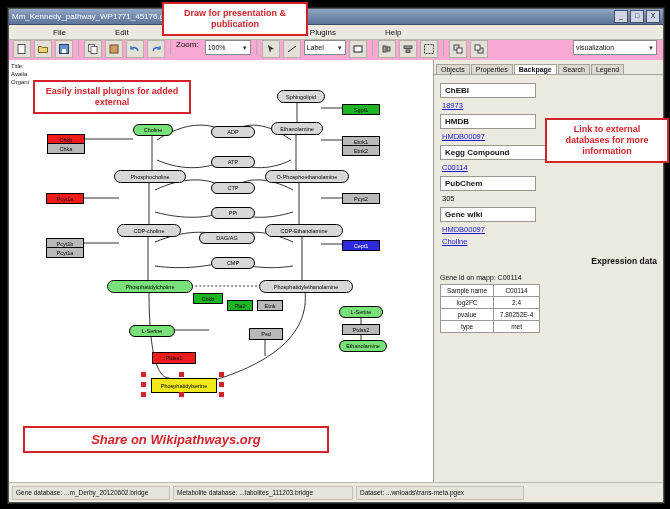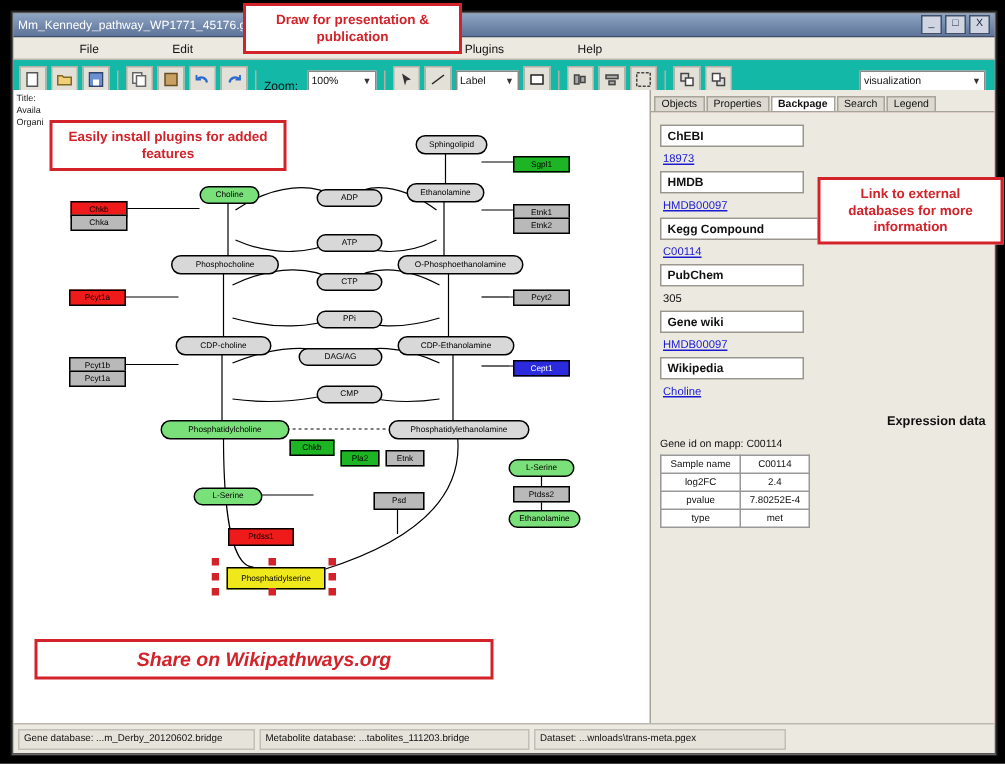--- a/index.html
+++ b/index.html
@@ -7,21 +7,21 @@
   #app{position:absolute;left:8px;top:8px;width:654px;height:493px;background:#d9d5cc;border:1px solid #555;box-shadow:0 0 0 1px #222;}
   
   .titlebar{height:15px;background:linear-gradient(#8fa5c4,#5d7398);display:flex;align-items:center;padding:0 3px;border-bottom:1px solid #3f4f6b;}
   .titlebar .tb-title{font-size:8px;color:#fff;flex:1;white-space:nowrap;overflow:hidden;}
   .tb-btns{display:flex;gap:2px;}
   .tb-btn{width:12px;height:11px;background:#cfd6e2;border:1px solid #44506b;font-size:7px;line-height:10px;text-align:center;color:#123;}
   
   .menubar{height:14px;background:#ece9e1;display:flex;align-items:center;padding:0 4px;border-bottom:1px solid #bdb9b0;}
   .menubar span{font-size:8px;color:#111;margin-right:9px;padding-left:40px;}
   
-  .toolbar{height:22px;background:#14b8a6;display:flex;align-items:flex-end;padding:0 4px;gap:3px;border-bottom:1px solid #bdb9b0;position:relative;}
+  .toolbar{height:22px;background:#f9a8d4;display:flex;align-items:flex-start;padding:0 4px;gap:3px;border-bottom:1px solid #bdb9b0;position:relative;}
   .zoomlabel{font-size:8px;color:#111;margin-right:3px;}
   .combo{height:13px;background:#fff;border:1px solid #8a8a8a;font-size:7px;display:flex;align-items:center;padding:0 2px;color:#111;}
   .combo .arrow{margin-left:auto;font-size:6px;color:#333;}
   .tbtn{width:16px;height:16px;background:#e3e0d8;border:1px solid #b4b0a6;display:flex;align-items:center;justify-content:center;}
   .sep{width:1px;height:15px;background:#b4b0a6;margin:0 2px;}
   .vis-combo{position:absolute;right:6px;width:78px;}
   
   .content{position:absolute;top:51px;left:0;right:0;bottom:20px;display:flex;}
   .leftpane{width:424px;position:relative;background:#fff;border-right:1px solid #a9a49a;}
   .leftinfo{position:absolute;left:2px;top:2px;font-size:6px;color:#222;line-height:8px;}
@@ -277,21 +277,21 @@
         </svg>
 
         <div class="node metab" style="left:202px;top:66px;width:42px;height:10px">ADP</div>
         <div class="node metab" style="left:202px;top:96px;width:42px;height:10px">ATP</div>
         <div class="node metab" style="left:202px;top:122px;width:42px;height:10px">CTP</div>
         <div class="node metab" style="left:202px;top:147px;width:42px;height:10px">PPi</div>
         <div class="node metab" style="left:190px;top:172px;width:54px;height:10px">DAG/AG</div>
         <div class="node metab" style="left:202px;top:197px;width:42px;height:10px">CMP</div>
       </div>
 
-      <div class="callout" style="left:24px;top:20px;width:142px">Easily install plugins for added features</div>
+      <div class="callout" style="left:24px;top:20px;width:142px">Easily install plugins for added external</div>
       <div class="callout big" style="left:14px;top:366px;width:290px">Share on Wikipathways.org</div>
     </div>
 
     <div class="rightpane">
       <div class="tabs">
         <div class="tab">Objects</div>
         <div class="tab">Properties</div>
         <div class="tab active">Backpage</div>
         <div class="tab">Search</div>
         <div class="tab">Legend</div>
@@ -306,21 +306,20 @@
 
         <div class="dbbox" style="width:96px">Kegg Compound</div>
         <a class="dblink">C00114</a>
 
         <div class="dbbox">PubChem</div>
         <span class="dbplain">305</span>
 
         <div class="dbbox">Gene wiki</div>
         <a class="dblink">HMDB00097</a>
 
-        <div class="dbbox">Wikipedia</div>
         <a class="dblink">Choline</a>
 
         <div class="exprtitle">Expression data</div>
         <div class="geneid">Gene id on mapp: C00114</div>
 
         <table class="expr">
           <tbody>
               <tr>
             <td>Sample name</td>
             <td>C00114</td>

